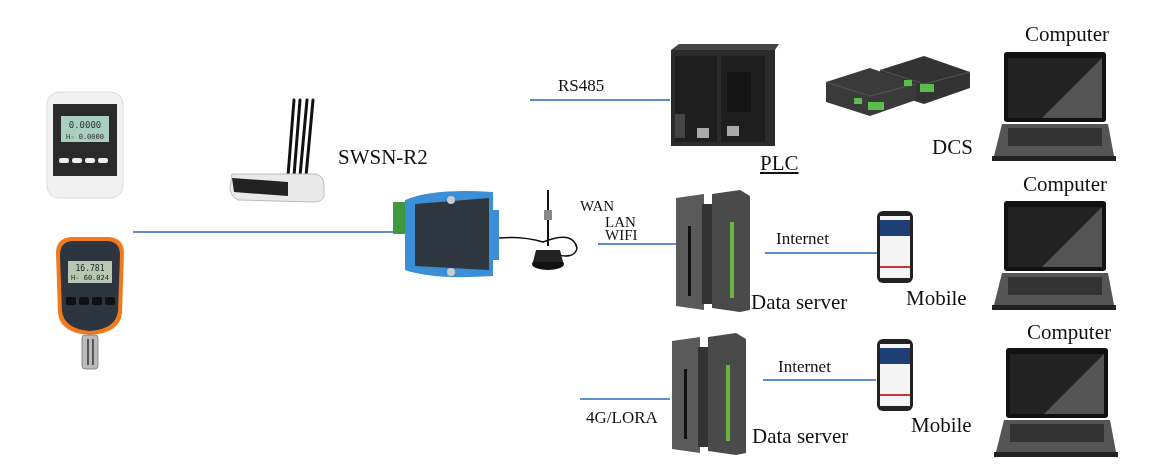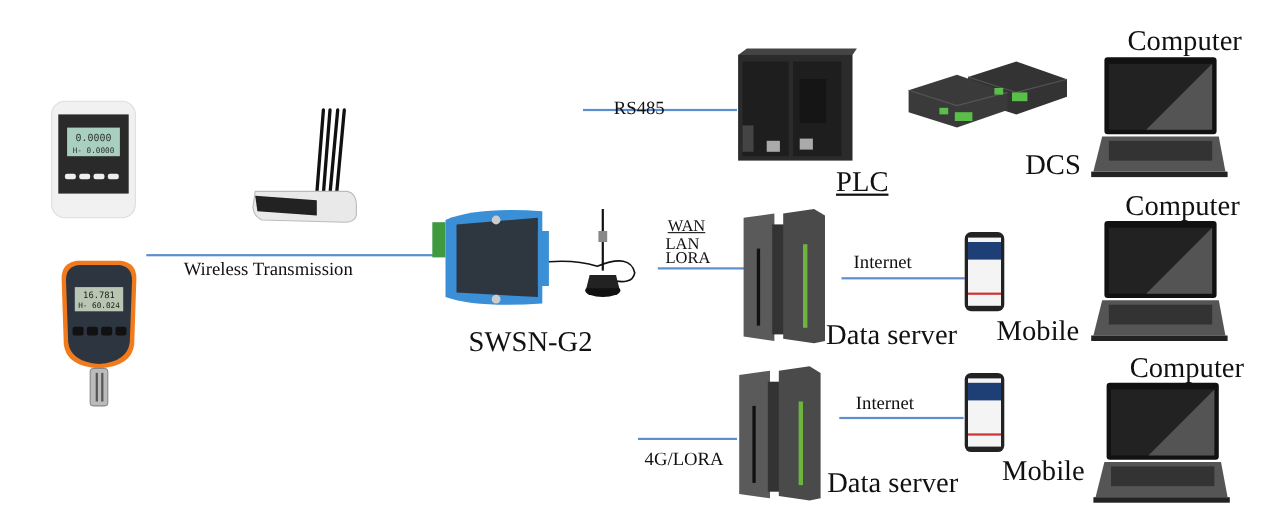--- a/index.html
+++ b/index.html
@@ -1,18 +1,18 @@
 <!DOCTYPE html>
 <html><head>
 <meta charset="utf-8">
 <style>
   html,body{margin:0;padding:0;background:#fff;}
   #canvas{position:relative;width:1165px;height:466px;overflow:hidden;background:#fff;font-family:"DejaVu Serif","Liberation Serif",serif;color:#111;}
   .lbl{position:absolute;white-space:nowrap;color:#111;font-family:"Liberation Serif","DejaVu Serif",serif;}
-  .lbl-lg{font-size:26px;}
+  .lbl-lg{font-size:21px;}
   .lbl-md{font-size:17px;}
   .lbl-sm{font-size:15px;}
   .line{position:absolute;height:1.5px;background:#5b8fcf;}
   svg{position:absolute;overflow:visible;}
 </style>
 </head>
 <body>
 
 <div id="canvas">
 
@@ -147,28 +147,27 @@
   </svg>
   <svg style="left:994px;top:348px" width="124" height="110" viewBox="0 0 124 110">
     <rect x="12" y="0" width="102" height="70" rx="3" fill="#111"></rect>
     <rect x="16" y="6" width="94" height="60" fill="#222"></rect>
     <path d="M50 66 L110 6 L110 66 Z" fill="#777" opacity="0.6"></path>
     <path d="M10 72 L116 72 L122 104 L2 104 Z" fill="#555"></path>
     <rect x="16" y="76" width="94" height="18" fill="#333"></rect>
     <rect x="0" y="104" width="124" height="5" fill="#222"></rect>
   </svg>
 
-  <div class="lbl lbl-md" style="left:167px;top:235px;">Wireless Transmission</div>
-  <div class="lbl lbl-lg" style="left:426px;top:296px;">SWSN-G2</div>
-  <div class="lbl lbl-md" style="left:558px;top:89px;">RS485</div>
+  <div class="lbl lbl-lg" style="left:338px;top:145px;">SWSN-R2</div>
+  <div class="lbl lbl-md" style="left:558px;top:76px;">RS485</div>
   <div class="lbl lbl-lg" style="left:760px;top:151px;text-decoration:underline;">PLC</div>
   <div class="lbl lbl-lg" style="left:932px;top:135px;">DCS</div>
   <div class="lbl lbl-sm" style="left:605px;top:168px;margin-top:46px;">LAN</div>
-  <div class="lbl lbl-sm" style="left:607px;top:198px;text-decoration:underline;">WAN</div>
-  <div class="lbl lbl-sm" style="left:605px;top:227px;">LORA</div>
+  <div class="lbl lbl-sm" style="left:580px;top:198px;">WAN</div>
+  <div class="lbl lbl-sm" style="left:605px;top:227px;">WIFI</div>
   <div class="lbl lbl-md" style="left:586px;top:372px;margin-top:36px;">4G/LORA</div>
   <div class="lbl lbl-md" style="left:776px;top:229px;">Internet</div>
   <div class="lbl lbl-md" style="left:778px;top:357px;">Internet</div>
   <div class="lbl lbl-lg" style="left:751px;top:290px;">Data server</div>
   <div class="lbl lbl-lg" style="left:752px;top:424px;">Data server</div>
   <div class="lbl lbl-lg" style="left:906px;top:286px;">Mobile</div>
   <div class="lbl lbl-lg" style="left:911px;top:413px;">Mobile</div>
   <div class="lbl lbl-lg" style="left:1025px;top:22px;">Computer</div>
   <div class="lbl lbl-lg" style="left:1023px;top:172px;">Computer</div>
   <div class="lbl lbl-lg" style="left:1027px;top:320px;">Computer</div>

